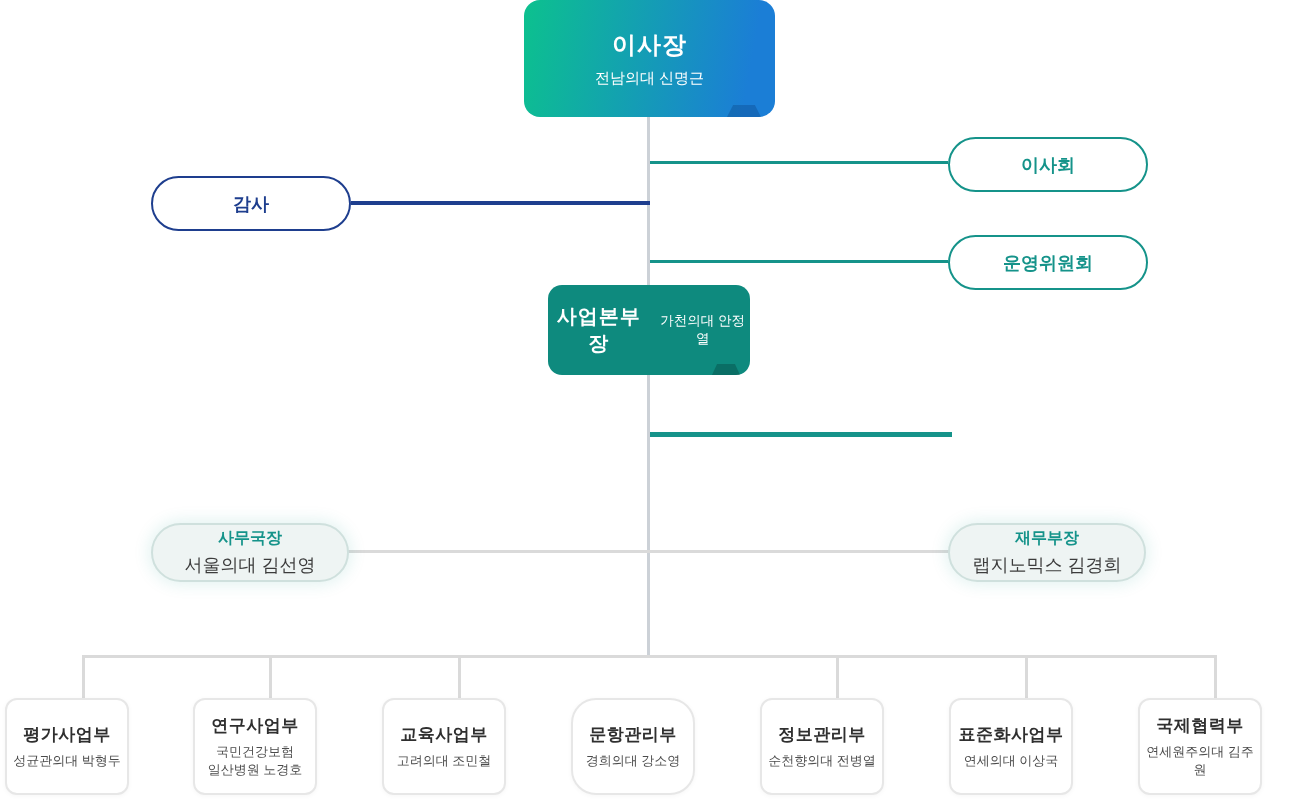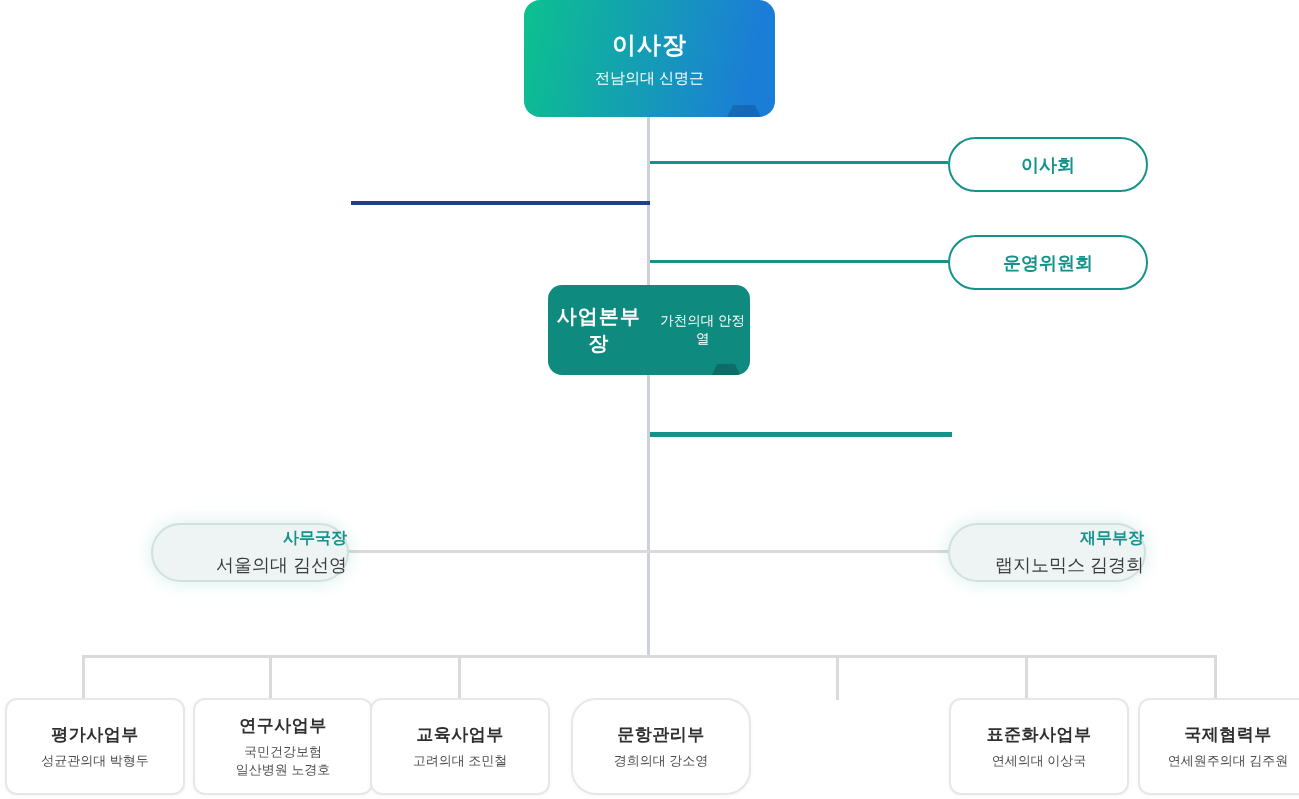--- a/index.html
+++ b/index.html
@@ -43,26 +43,26 @@
   .division-title{font-size:20px;font-weight:bold;letter-spacing:1px;}
   .division-sub{font-size:13.5px;}
 
   
   .pill{background:#fff;border-radius:32px;font-weight:bold;font-size:18px;}
   .pill-teal{border:2px solid var(--teal);color:var(--teal);}
   .pill-navy{border:2px solid var(--navy);color:var(--navy);}
 
   
   .soft-pill{background:var(--soft-fill);border:2px solid var(--soft-border);border-radius:32px;
-    flex-direction:column;gap:4px;box-shadow:0 0 18px rgba(21,147,138,.16);align-items:flex-end;}
+    flex-direction:column;gap:4px;box-shadow:0 0 18px rgba(21,147,138,.16);}
   .soft-title{color:var(--teal);font-weight:bold;font-size:16px;}
   .soft-sub{color:#3c3c3c;font-size:18px;}
 
   
-  .dept{top:698px;width:180px;height:97px;background:#fff;border:2px solid #e7e7e7;
+  .dept{top:698px;width:124px;height:97px;background:#fff;border:2px solid #e7e7e7;
     border-radius:12px;flex-direction:column;gap:6px;box-shadow:0 1px 5px rgba(0,0,0,.04);}
   .dept-title{font-size:17px;font-weight:bold;color:#2f2f2f;letter-spacing:.5px;}
   .dept-sub{font-size:13px;color:#4b4b4b;white-space:pre-line;line-height:1.35;}
 </style>
 </head>
 <body>
 
 <div class="canvas">
 
   <div class="line line-gray-dark" style="left:647px;top:117px;width:3px;height:541px;"></div>
@@ -82,20 +82,23 @@
   <div class="node chairman">
     <div class="chairman-title">이사장</div>
     <div class="chairman-sub">전남의대 신명근</div>
     <div class="ribbon-fold"></div>
   </div>
 
   <div class="node pill pill-teal" style="left:948px;top:137px;width:200px;height:55px;">
     <span>이사회</span>
   </div>
 
+  <div class="node pill pill-navy" style="left:151px;top:176px;width:200px;height:55px;">
+    <span>감사</span>
+  </div>
 
   <div class="node pill pill-teal" style="left:948px;top:235px;width:200px;height:55px;">
     <span>운영위원회</span>
   </div>
 
   <div class="node division">
     <div class="division-title">사업본부장</div>
     <div class="division-sub">가천의대 안정열</div>
     <div class="ribbon-fold"></div>
   </div>
@@ -113,27 +116,31 @@
 
   <div class="node dept" style="left:5px;">
     <div class="dept-title">평가사업부</div>
     <div class="dept-sub">성균관의대 박형두</div>
   </div>
   <div class="node dept" style="left:193px;">
     <div class="dept-title">연구사업부</div>
     <div class="dept-sub">국민건강보험
 일산병원 노경호</div>
   </div>
-  <div class="node dept" style="left:370px;justify-content:center;">
+  <div class="node dept" style="left:382px;justify-content:center;">
     <div class="dept-title">교육사업부</div>
     <div class="dept-sub">고려의대 조민철</div>
   </div>
   <div class="node dept" style="left:571px;border-radius:25px;">
     <div class="dept-title">문항관리부</div>
     <div class="dept-sub">경희의대 강소영</div>
+  </div>
+  <div class="node dept" style="left:760px;">
+    <div class="dept-title">정보관리부</div>
+    <div class="dept-sub">순천향의대 전병열</div>
   </div>
   <div class="node dept" style="left:949px;">
     <div class="dept-title">표준화사업부</div>
     <div class="dept-sub">연세의대 이상국</div>
   </div>
   <div class="node dept" style="left:1138px;">
     <div class="dept-title">국제협력부</div>
     <div class="dept-sub">연세원주의대 김주원</div>
   </div>
 

